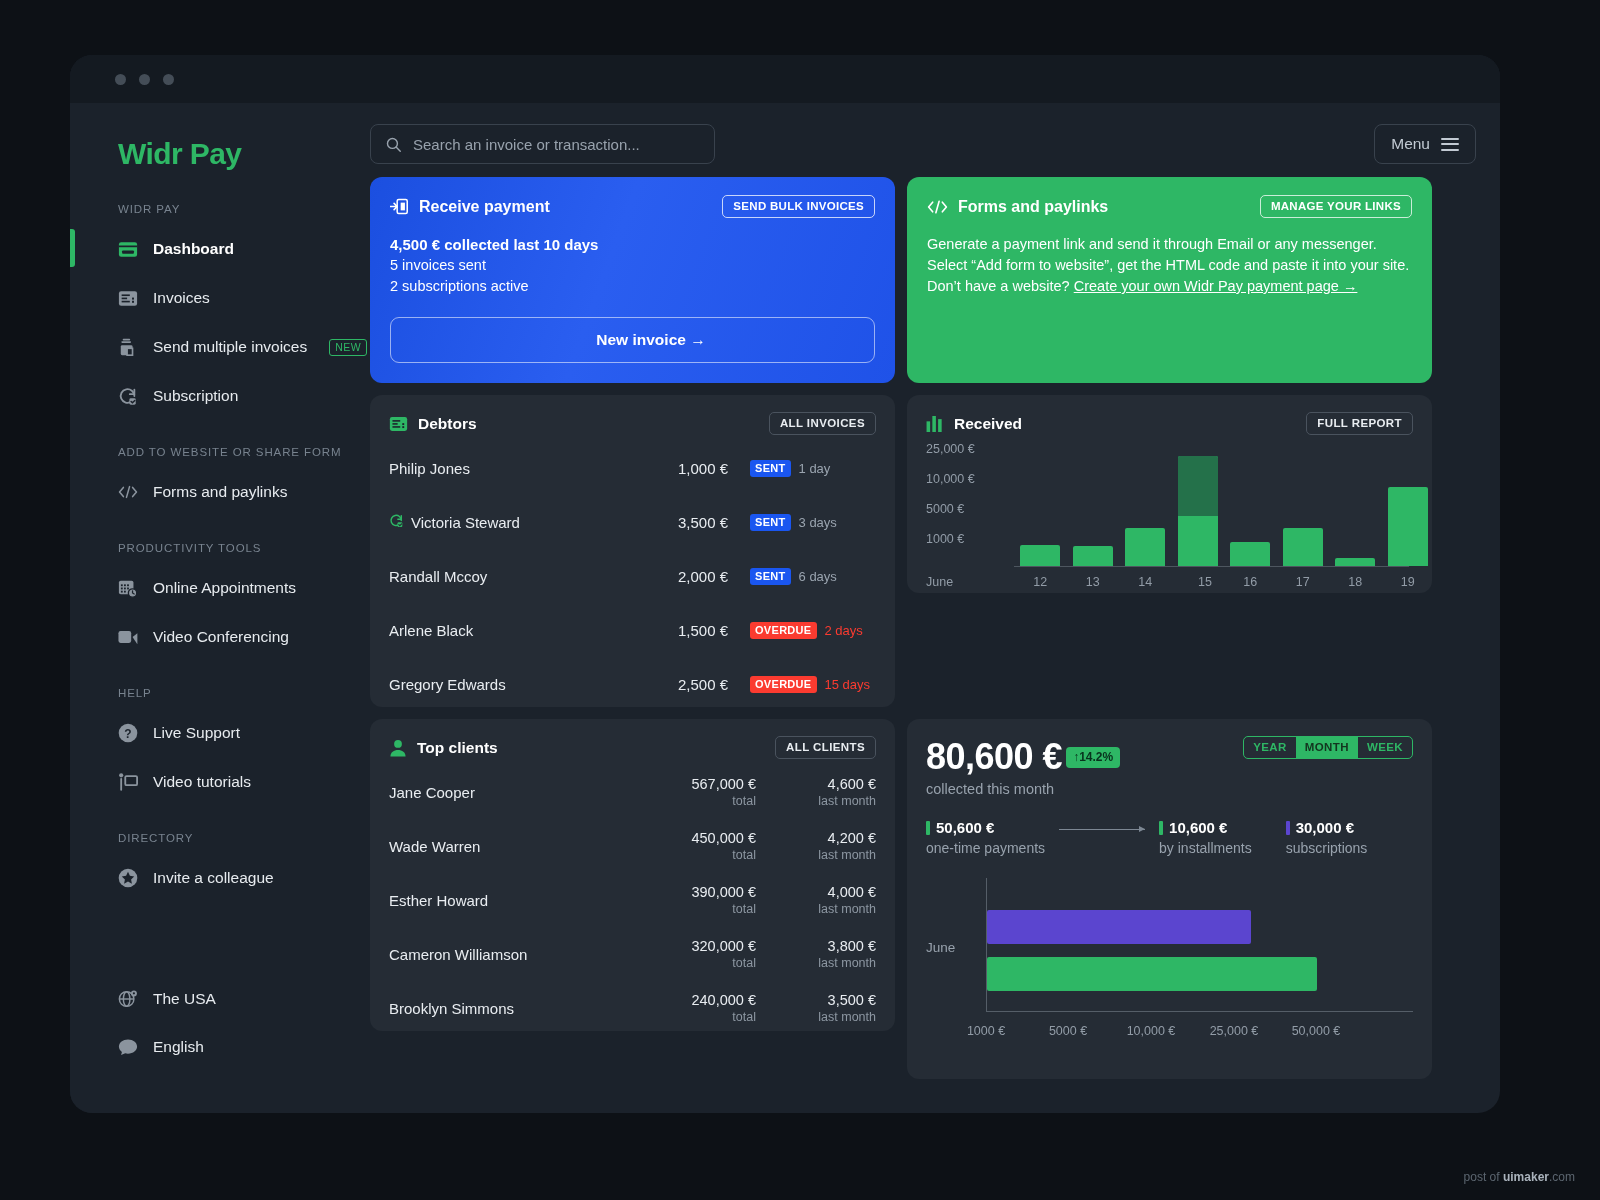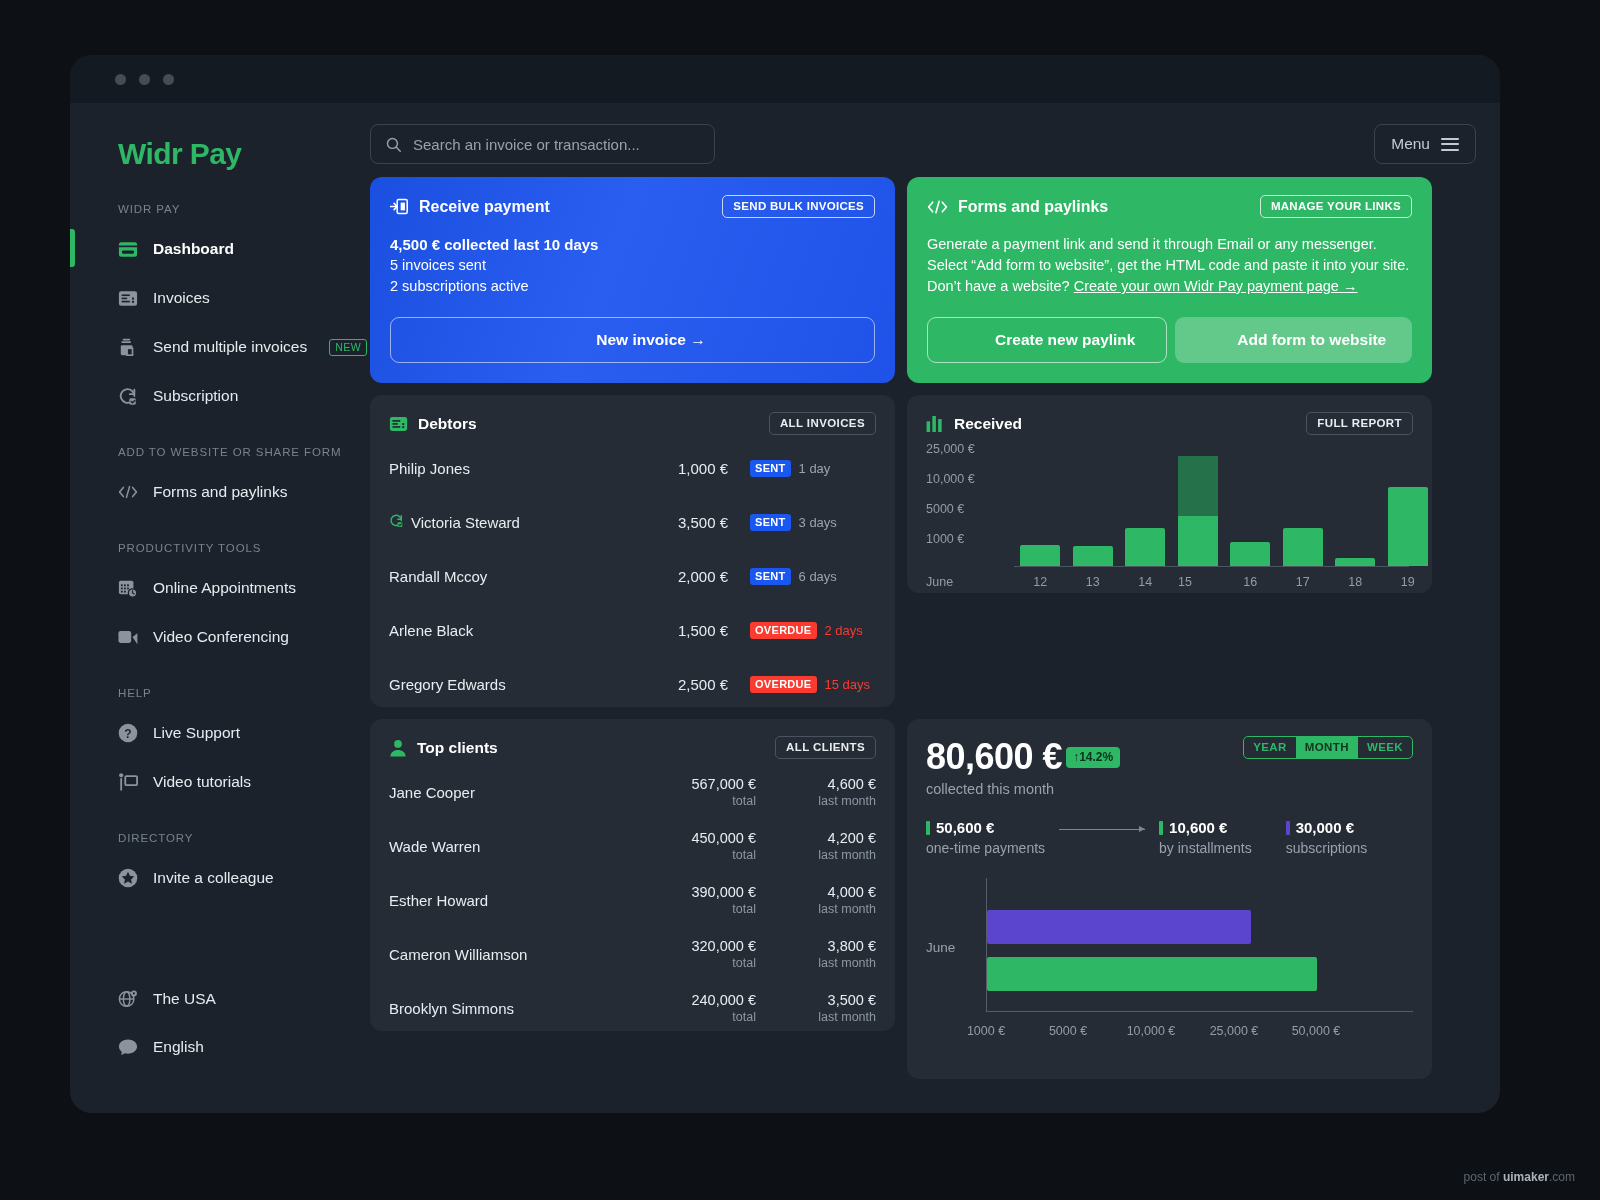--- a/index.html
+++ b/index.html
@@ -362,24 +362,20 @@
                 </svg>
               <span class="hero-title">Forms and paylinks</span>
               <span class="pill-btn">MANAGE YOUR LINKS</span>
             </div>
             <div class="hero-body">
               <div>Generate a payment link and send it through Email or any messenger.</div>
               <div>Select “Add form to website”, get the HTML code and paste it into your site.</div>
               <div>
                 <span>Don’t have a website? </span><a class="hero-link" href="#">Create your own Widr Pay payment page →</a>
               </div>
-            </div>
-            <div class="hero-actions">
-              <div class="btn outline-green">Create new paylink</div>
-              <div class="btn solid-green">Add form to website</div>
             </div>
           </div>
 
           <div class="panel" style="height:312px;">
             <div class="panel-head">
               <svg width="19" height="16" viewBox="0 0 22 18">
                   <rect x="1" y="1" width="20" height="16" rx="2.5" fill="#2eb765"></rect>
                   <rect x="4" y="4.5" width="9" height="1.8" fill="#1b222b"></rect>
                   <rect x="4" y="8" width="6" height="1.8" fill="#1b222b"></rect>
                   <rect x="4" y="11.5" width="9" height="1.8" fill="#1b222b"></rect>
@@ -461,21 +457,21 @@
                     <span class="dark" style="height:60px"></span>
                   </div>
                   <div class="bar" style="left: 216.25px; height: 24.5px;"></div>
                   <div class="bar" style="left: 268.75px; height: 38px;"></div>
                   <div class="bar" style="left: 321.25px; height: 8px;"></div>
                   <div class="bar" style="left: 373.75px; height: 78.8px;"></div>
                 </div>
                 <div class="xlab" style="left: 114.25px;">12</div>
                 <div class="xlab" style="left: 166.75px;">13</div>
                 <div class="xlab" style="left: 219.25px;">14</div>
-                <div class="xlab" style="left: 259px;">15</div>
+                <div class="xlab" style="left: 279px;">15</div>
                 <div class="xlab" style="left: 324.25px;">16</div>
                 <div class="xlab" style="left: 376.75px;">17</div>
                 <div class="xlab" style="left: 429.25px;">18</div>
                 <div class="xlab" style="left: 481.75px;">19</div>
                 <div class="xlab june">June</div>
               </div>
           </div>
 
           <div class="panel" style="height:312px;">
             <div class="panel-head">

